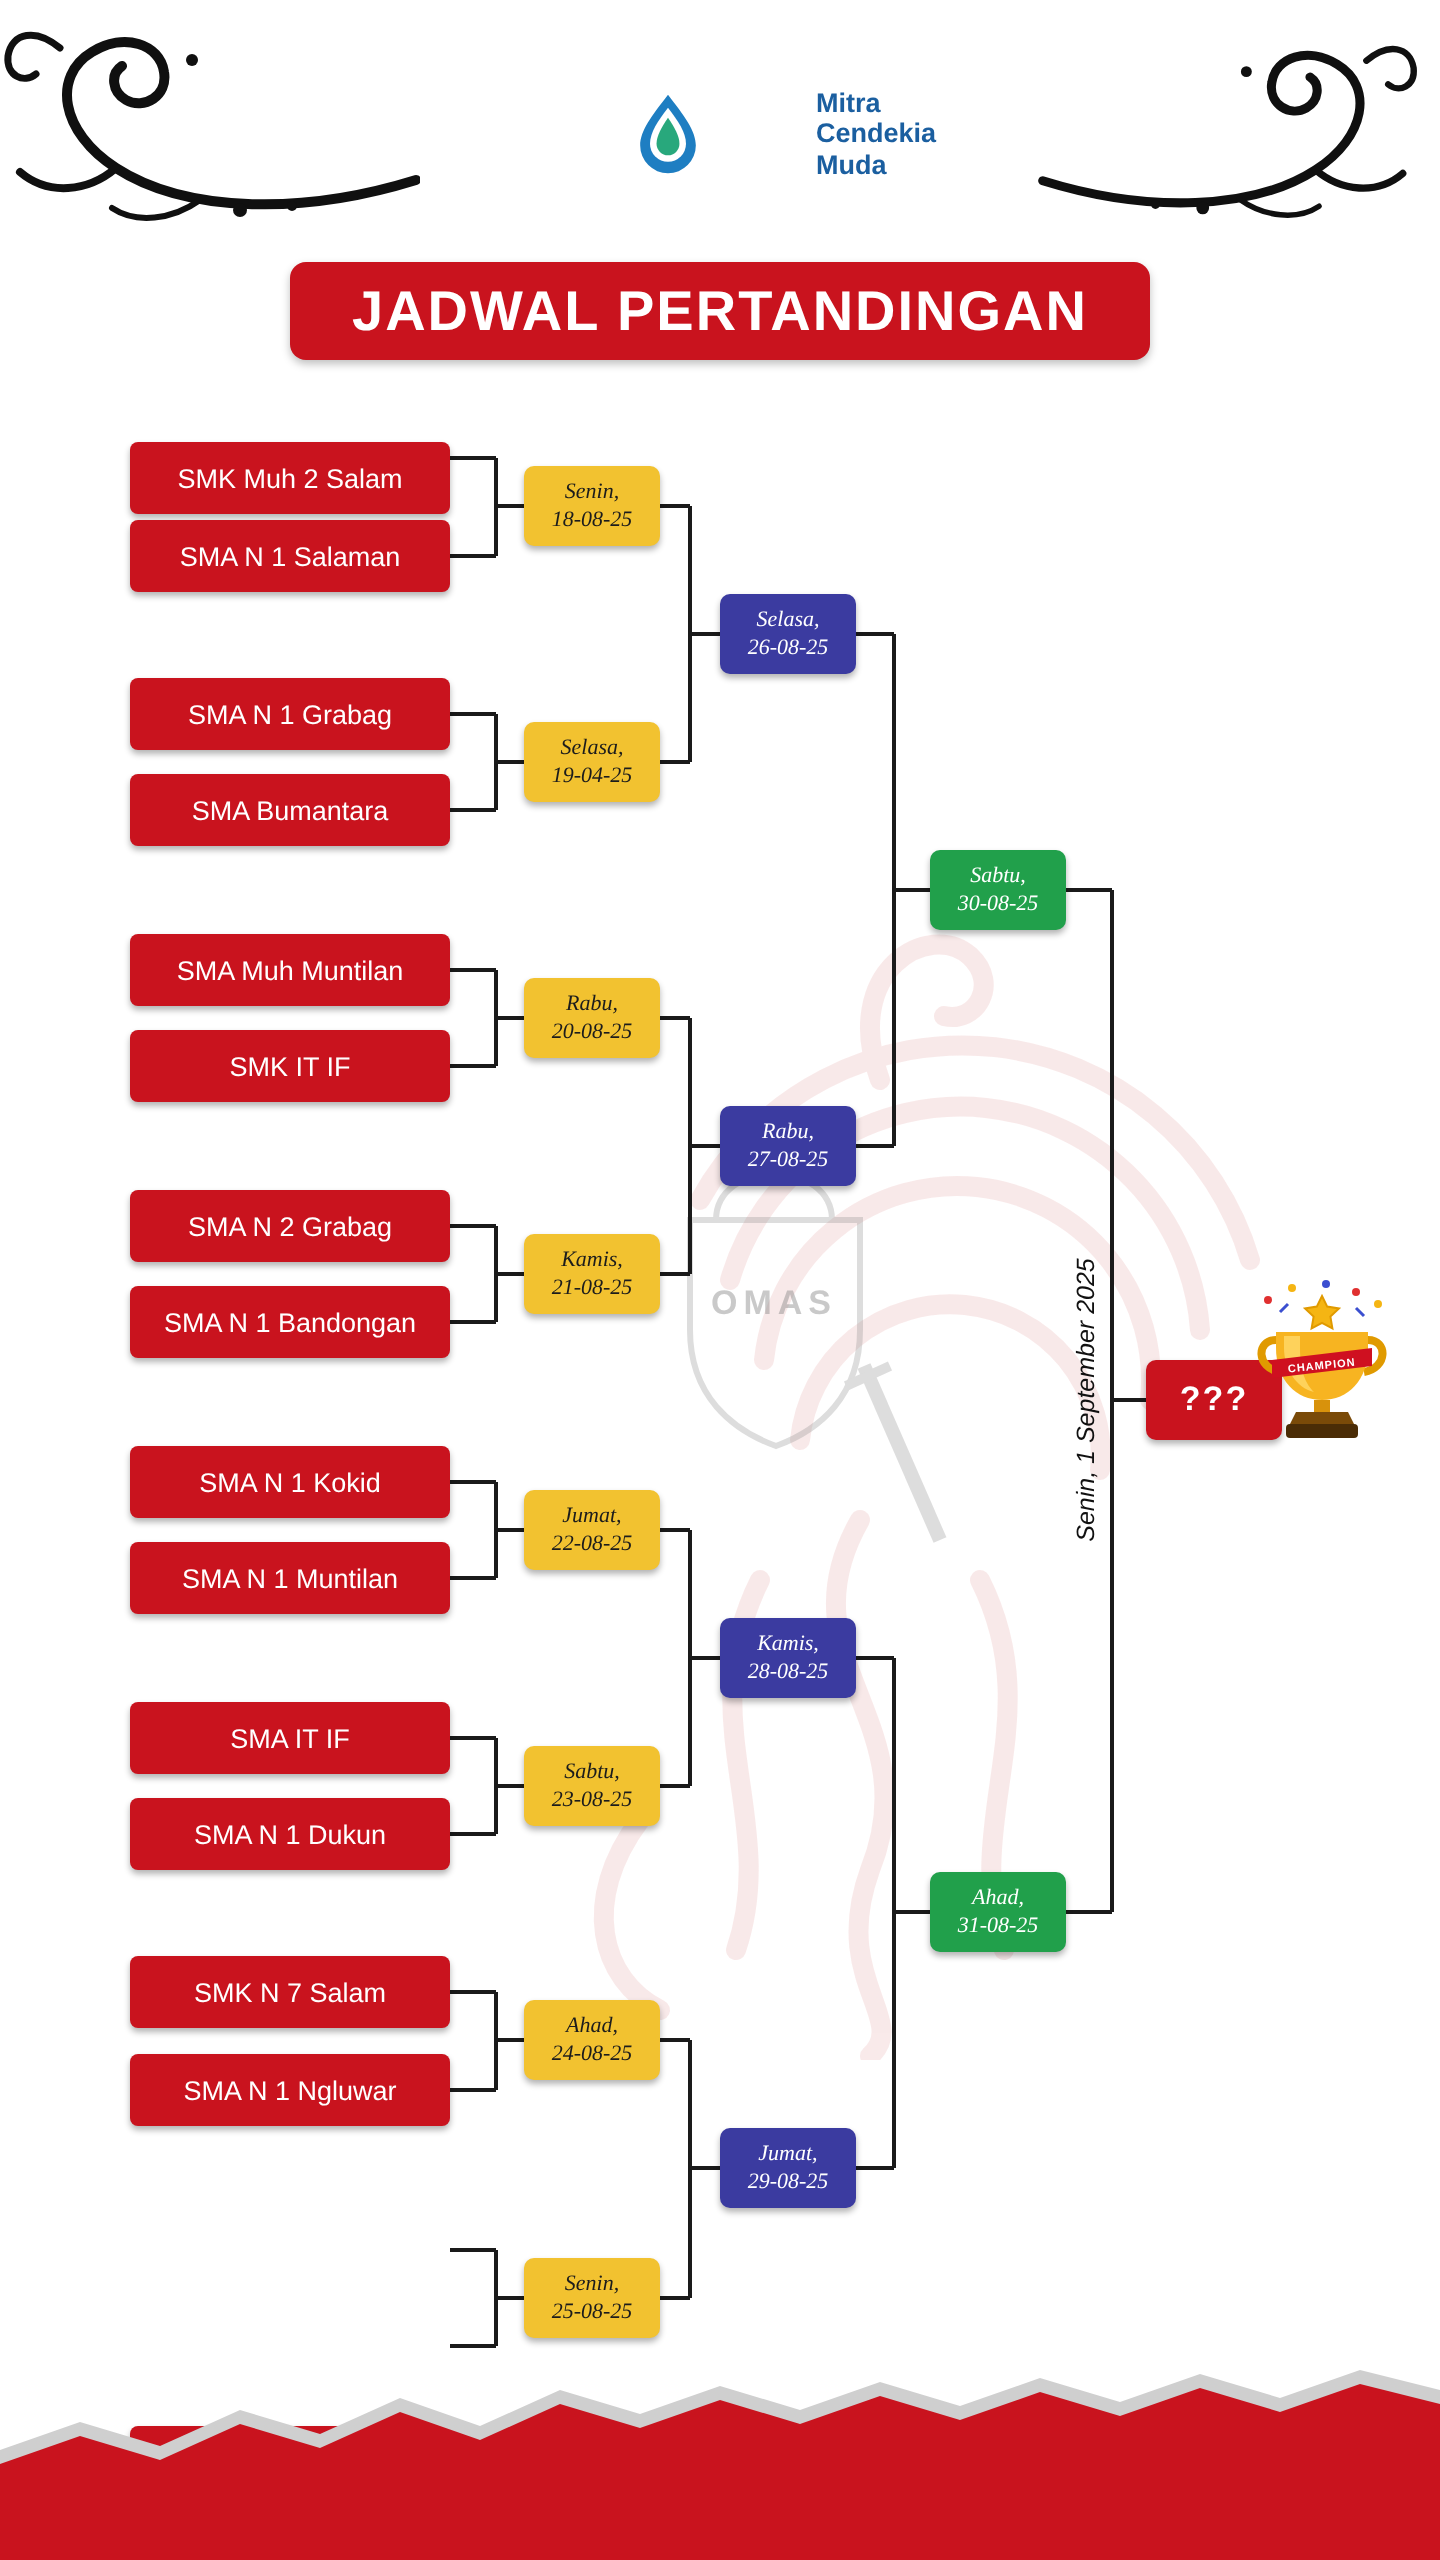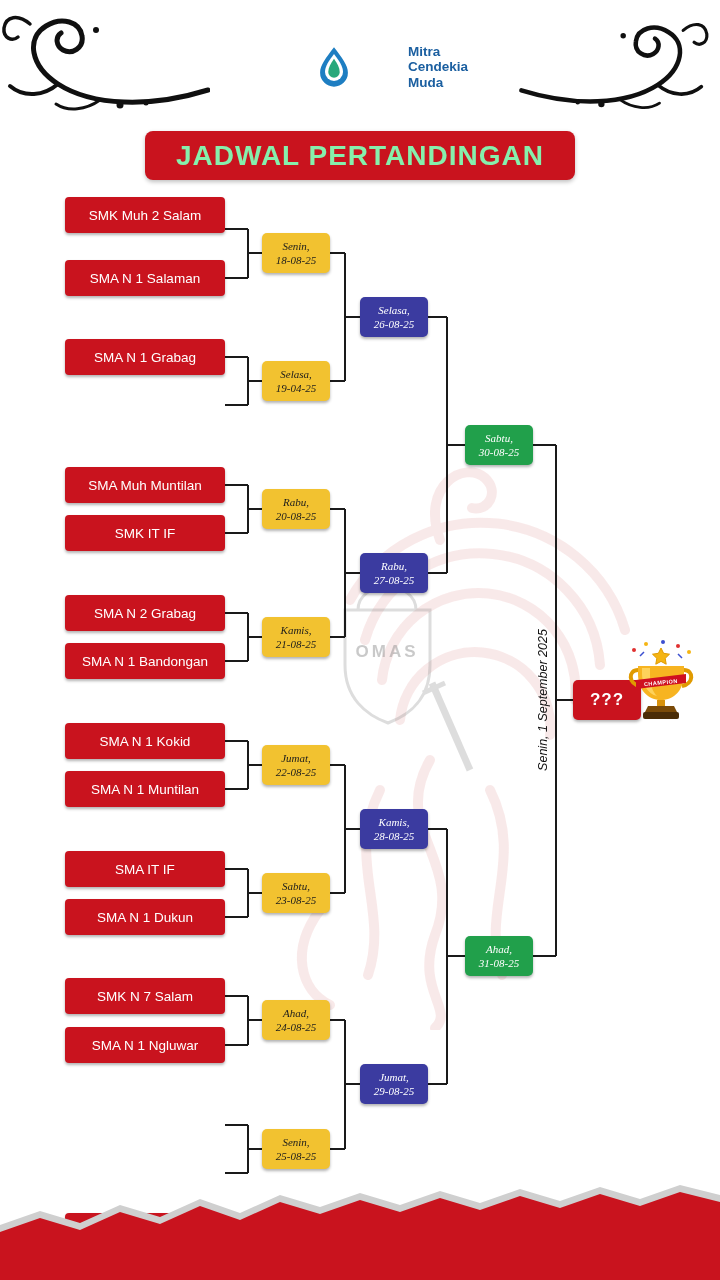--- a/index.html
+++ b/index.html
@@ -8,21 +8,21 @@
   .stage { position:absolute; left:0; top:0; width:720px; height:1280px; background:#fff; overflow:hidden; }
 
   .flourish { position:absolute; z-index:3; }
   .flourish.right { transform:scaleX(-1); }
 
   .logo { position:absolute; left:316px; top:44px; display:flex; align-items:center; gap:8px; z-index:3; }
   .logo-text { color:#1B5FA0; font-weight:bold; font-size:13.5px; line-height:1.12; }
   .logo-text span { display:block;padding-left:48px; }
 
   .banner { position:absolute; left:145px; top:131px; width:430px; height:49px; background:#C9131E;
-            color:#86efac; display:flex; align-items:center; justify-content:center; font-weight:bold;
+            color:#ffffff; display:flex; align-items:center; justify-content:center; font-weight:bold;
             font-size:28px; letter-spacing:1px; border-radius:8px; z-index:3;
             box-shadow:0 2px 4px rgba(0,0,0,.25); }
 
   .team { position:absolute; left:65px; width:160px; height:36px; background:#C9131E; color:#fff;
           border-radius:4px; display:flex; align-items:center; justify-content:center;
           font-size:13.5px; box-shadow:0 2px 3px rgba(0,0,0,.3); z-index:3; text-align:center; }
 
   .match { position:absolute; width:68px; height:40px; border-radius:5px; display:flex;
            flex-direction:column; align-items:center; justify-content:center; font-style:italic;
            font-size:11px; line-height:1.3; box-shadow:0 2px 3px rgba(0,0,0,.3); z-index:3; }
@@ -125,23 +125,24 @@
       M225 1125H248M225 1173H248M248 1125V1173M248 1149H262
       M330 253H345M330 381H345M345 253V381M345 317H360
       M330 509H345M330 637H345M345 509V637M345 573H360
       M330 765H345M330 893H345M345 765V893M345 829H360
       M330 1020H345M330 1149H345M345 1020V1149M345 1084H360
       M428 317H447M428 573H447M447 317V573M447 445H465
       M428 829H447M428 1084H447M447 829V1084M447 956H465
       M533 445H556M533 956H556M556 445V956M556 700H573"></path>
   </svg>
 
-  <div class="team" style="top:197px">SMK Muh 2 Salam</div>
+  <div class="team" style="top:221px">SMK Muh 2 Salam</div>
   <div class="team" style="top:260px">SMA N 1 Salaman</div>
   <div class="team" style="top:339px">SMA N 1 Grabag</div>
+  <div class="team" style="top:387px">SMA Bumantara</div>
   <div class="team" style="top:515px">SMK IT IF</div>
   <div class="team" style="top:467px">SMA Muh Muntilan</div>
   <div class="team" style="top:595px">SMA N 2 Grabag</div>
   <div class="team" style="top:643px">SMA N 1 Bandongan</div>
   <div class="team" style="top:723px">SMA N 1 Kokid</div>
   <div class="team" style="top:771px">SMA N 1 Muntilan</div>
   <div class="team" style="top:851px">SMA IT IF</div>
   <div class="team" style="top:899px">SMA N 1 Dukun</div>
   <div class="team" style="top:978px">SMK N 7 Salam</div>
   <div class="team" style="top:1027px">SMA N 1 Ngluwar</div>

